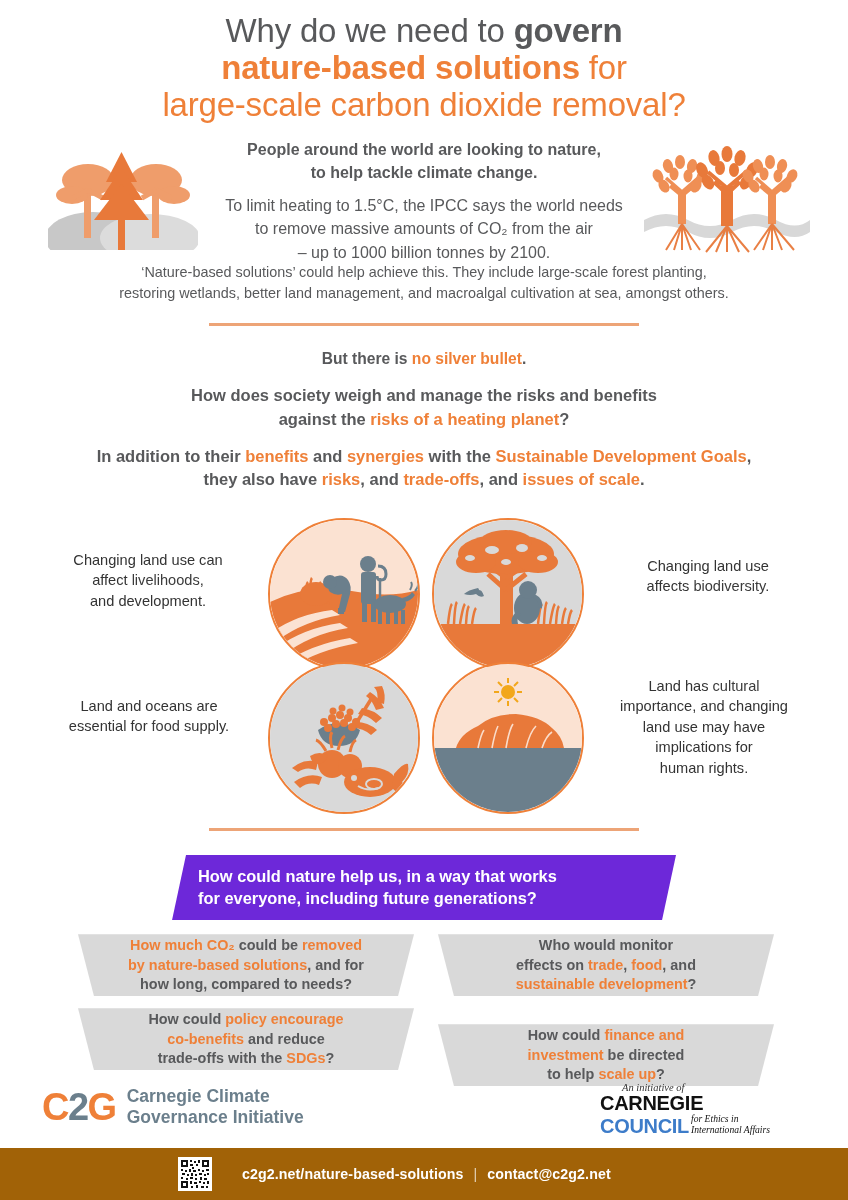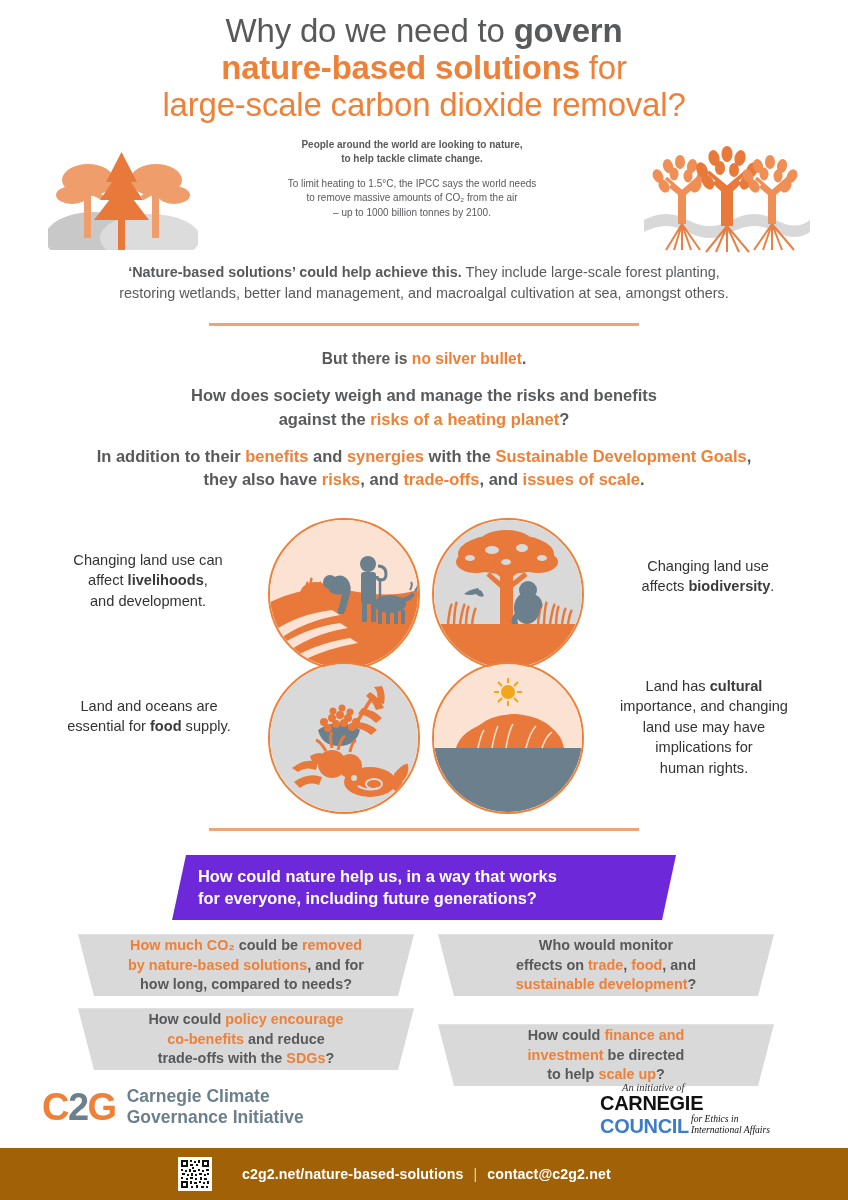--- a/index.html
+++ b/index.html
@@ -24,30 +24,30 @@
     letter-spacing:-.2px;
   }
   .title .l1{display:block;color:#58595b;}
   .title .l2{display:block;}
   .title .l3{display:block;color:#ef8038;}
   .title b{font-weight:700;}
 
   
   .intro-wrap{position:relative;margin-top:14px;height:120px;}
   .intro-text{
-    position:absolute;left:200px;top:0;width:424px;
-    text-align:center;font-size:10px;line-height:1.45;color:#58595b;
+    position:absolute;left:212px;top:0;width:424px;
+    text-align:center;font-size:16px;line-height:1.45;color:#58595b;
   }
   .intro-text p{margin:0 0 10px 0;}
   .intro-text p.b{font-weight:700;}
   .intro-sub{
     text-align:center;font-size:14.4px;line-height:1.5;color:#58595b;
     margin:4px auto 0 auto;width:740px;
   }
-  .intro-sub b{font-weight:700;}
+  .intro-sub b{font-weight:400;}
 
   
   .tree-left{position:absolute;left:48px;top:4px;}
   .tree-right{position:absolute;left:636px;top:8px;}
 
   
   .divider{
     width:430px;height:3px;background:#eda477;margin:18px auto 0 auto;
   }
 
@@ -61,21 +61,21 @@
   .mid .big{font-size:16.5px;}
 
   
   .grid{
     position:relative;margin-top:18px;height:300px;
   }
   .cap{
     position:absolute;font-size:14.6px;line-height:1.4;color:#333333;
     font-weight:400;
   }
-  .cap b{font-weight:700;color:#3b3b3b;}
+  .cap b{font-weight:400;color:#3b3b3b;}
   .circ{position:absolute;width:148px;height:148px;border-radius:50%;
         border:2px solid #ef8038;overflow:hidden;}
 
   
   .divider2{width:430px;height:3px;background:#eda477;margin:18px auto 0 auto;}
 
   
   .banner{
     position:relative;margin:24px auto 0 auto;width:452px;
     background:#6d28d9;color:#ffffff;

